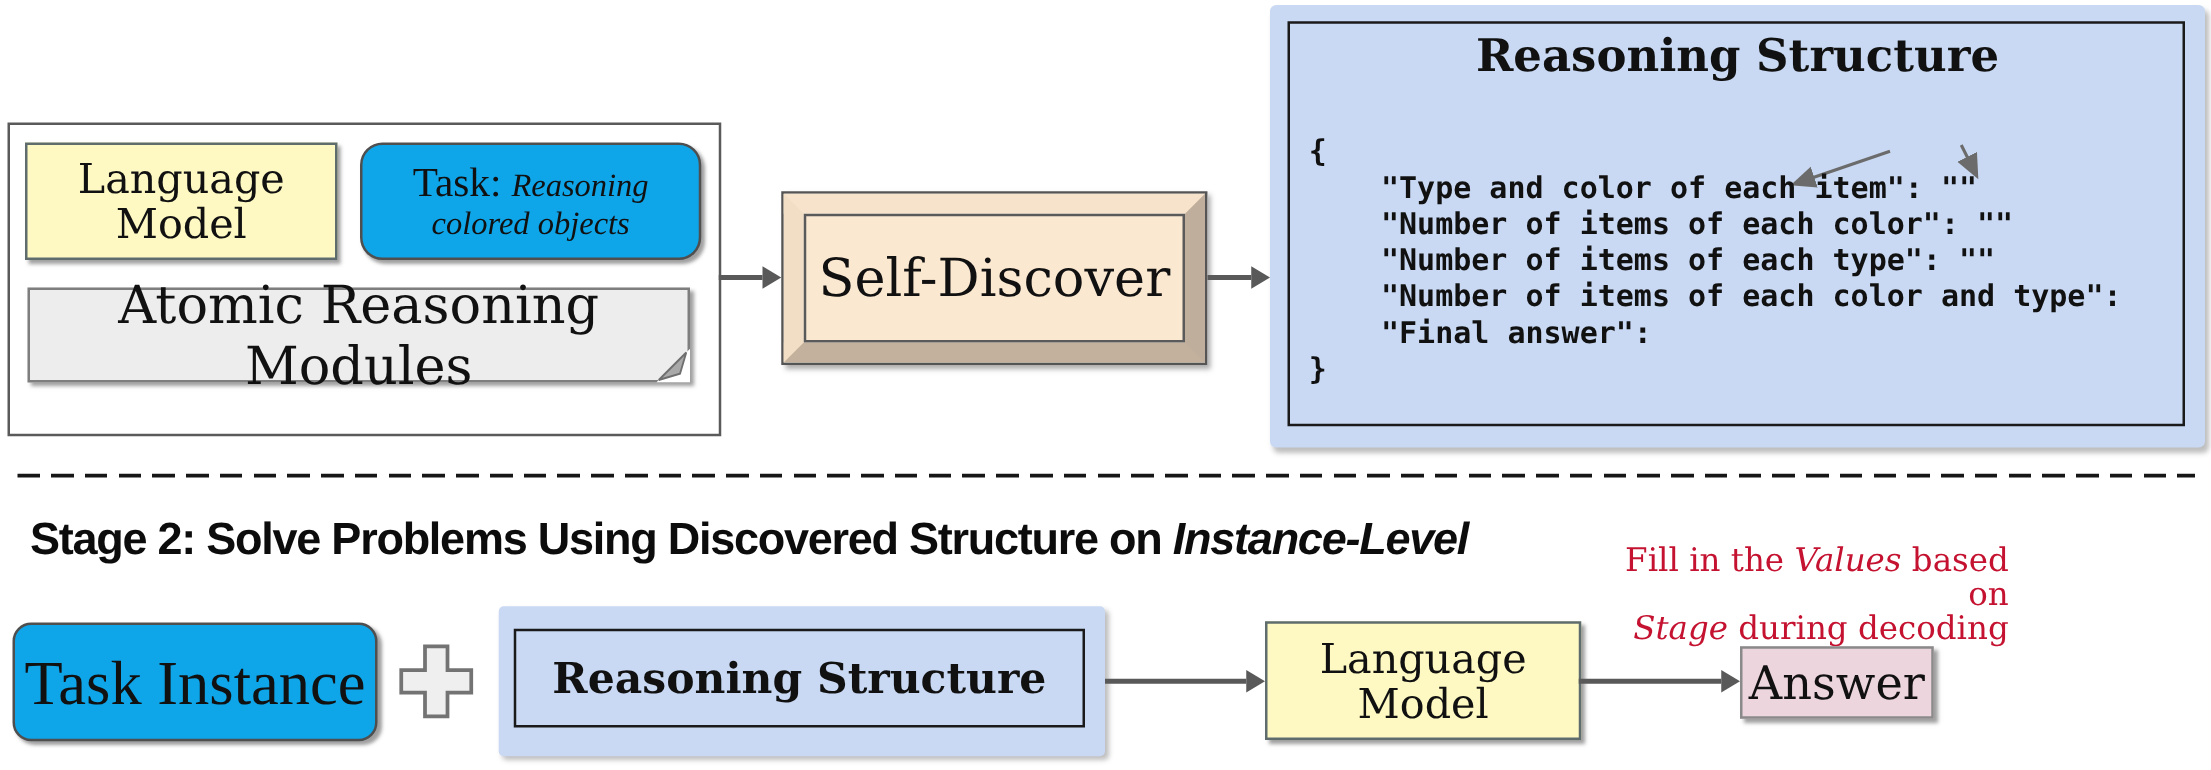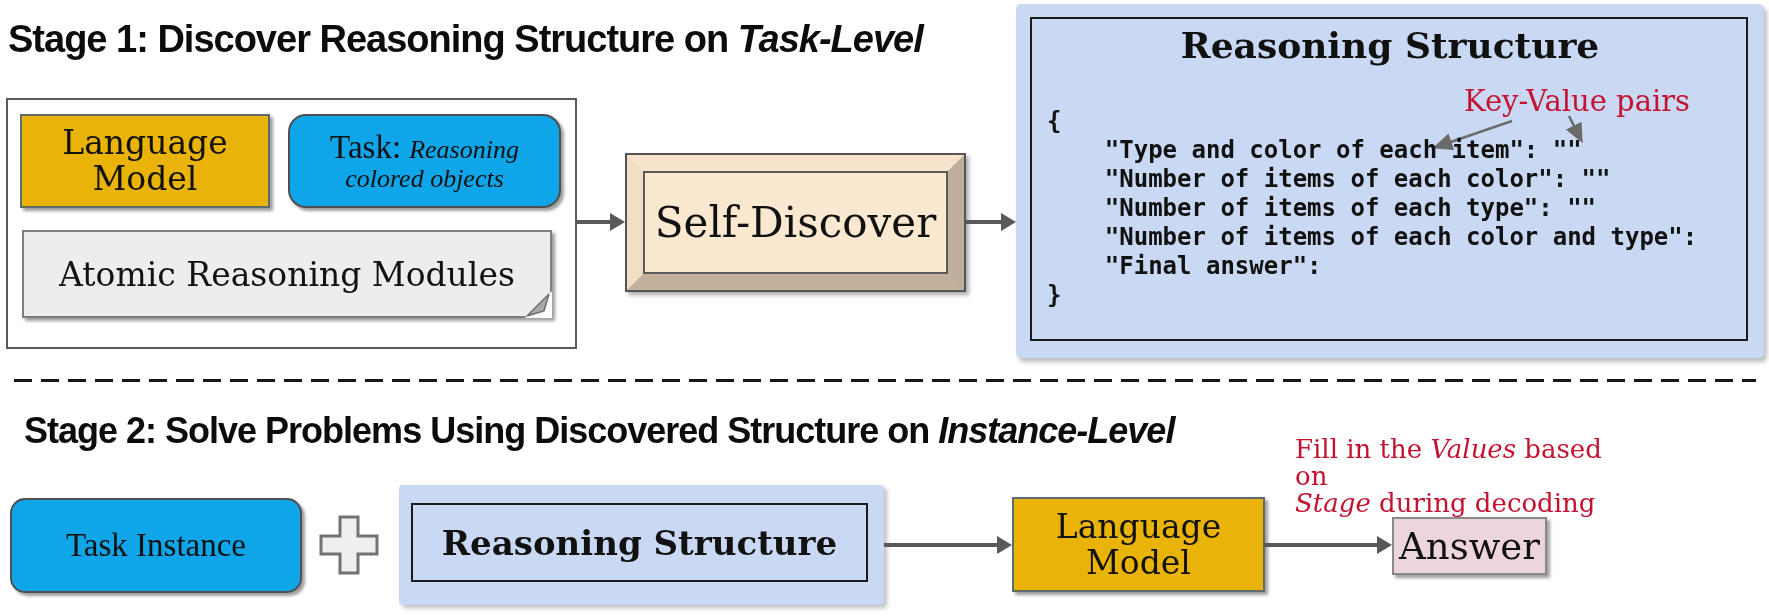--- a/index.html
+++ b/index.html
@@ -11,32 +11,32 @@
   .stage-title{font-family:"Liberation Sans", sans-serif;font-weight:bold;
                letter-spacing:-1px;color:#0c0c0c;white-space:nowrap;}
   .stage-title em{font-style:italic;}
   #s1-title{left:8px;top:18px;font-size:38px;}
   #s2-title{left:24px;top:410px;font-size:36px;}
 
   
   .box{display:flex;align-items:center;justify-content:center;text-align:center;
        box-sizing:border-box;}
   .bshadow{box-shadow:3px 3px 3px rgba(80,80,80,.55);}
-  .teal{background:#eab308;border:2px solid #5f6c6e;}
+  .teal{background:#fef9c3;border:2px solid #5f6c6e;}
   .salmon{background:#0ea5e9;border:2.5px solid #4f4f4f;font-family:Liberation Serif, serif;}
   .graybox{background:#EDEDED;border:2px solid #7e7e7e;}
   .pink{background:#EDD5DE;border:2px solid #8a8a8a;}
 
   
   #s1-container{left:6px;top:98px;width:567px;height:247px;border:2px solid #5a5a5a;background:#fff;}
   #lm1{left:12px;top:14px;width:250px;height:94px;font-size:33px;line-height:1.08;}
   #task1{left:280px;top:14px;width:273px;height:94px;border-radius:18px;font-size:32px;line-height:1.05;}
   .task-label{font-size:33px;}
   .task-desc{font-style:italic;font-size:26px;}
-  #atomic1{left:14px;top:130px;width:530px;height:88px;font-size:33px;position:absolute;}
+  #atomic1{left:14px;top:130px;width:530px;height:76px;font-size:42px;position:absolute;}
   #atomic-fold{right:-2px;bottom:-2px;width:27px;height:27px;}
 
   
   .harrow{display:flex;align-items:center;height:20px;}
   .harrow .shaft{flex:1;height:4px;background:#595959;}
   .harrow .head{width:0;height:0;border-top:9px solid transparent;border-bottom:9px solid transparent;
                 border-left:15px solid #595959;}
   #arrow1{left:575px;top:212px;width:50px;}
   #arrow2{left:966px;top:212px;width:50px;}
   #arrow3{left:884px;top:535px;width:128px;}
@@ -60,38 +60,37 @@
   #kv-arrows{left:0;top:0;width:748px;height:354px;pointer-events:none;}
   #code-block{left:31px;top:103px;font-family:"DejaVu Sans Mono", monospace;font-weight:bold;
               font-size:24px;line-height:29px;}
   .code-line{white-space:pre;}
 
   
   #divider{left:14px;top:379px;width:1742px;height:3px;
            background:repeating-linear-gradient(to right,#161616 0 18px,transparent 18px 27px);}
 
   
-  #task-instance{left:10px;top:498px;width:292px;height:95px;border-radius:15px;font-size:33px;}
+  #task-instance{left:10px;top:498px;width:292px;height:95px;border-radius:15px;font-size:50px;}
   #plus-icon{left:318px;top:514px;}
   #panel2{left:399px;top:485px;width:485px;height:120px;background:#C9D9F3;border-radius:4px;
           box-shadow:3px 3px 4px rgba(110,110,110,.45);}
   #inner2{left:12px;top:18px;width:457px;height:79px;border:2.5px solid #1a1a1a;box-sizing:border-box;
           display:flex;align-items:center;justify-content:center;font-weight:bold;font-size:34px;}
   #lm2{left:1012px;top:497px;width:253px;height:95px;font-size:33px;line-height:1.08;}
   #answer{left:1392px;top:517px;width:155px;height:58px;font-size:37px;}
-  #decode-note{left:1295px;top:436px;width:312px;text-align:left;font-size:26px;line-height:27px;
+  #decode-note{left:1295px;top:436px;width:312px;text-align:right;font-size:26px;line-height:27px;
                color:#C41230;}
   #decode-note em{font-style:italic;}
 </style>
 </head>
 <body>
 
 <div id="canvas">
 
-  <div class="abs stage-title" id="s1-title"><span>Stage 1: Discover Reasoning Structure on </span><em>Task-Level</em></div>
 
   <div class="abs" id="s1-container">
     <div class="abs box teal bshadow" id="lm1">
       <div>
           <span style="display:block">Language</span>
           <span style="display:block">Model</span>
         </div>
     </div>
     <div class="abs box salmon bshadow" id="task1">
       <div>
@@ -121,21 +120,20 @@
   </div>
 
   <div class="abs harrow" id="arrow2">
     <div class="shaft"></div>
       <div class="head"></div>
   </div>
 
   <div class="abs" id="panel1">
     <div class="abs" id="inner1"></div>
     <div class="abs" id="rs-title">Reasoning Structure</div>
-    <div class="abs" id="kv-note">Key-Value pairs</div>
     <svg class="abs" id="kv-arrows" viewBox="0 0 748 354">
       <defs>
         <marker id="ah" markerWidth="9" markerHeight="8" refX="6.5" refY="3.5" orient="auto">
           <path d="M0,0 L8,3.5 L0,7 z" fill="#6b6b6b"></path>
         </marker>
       </defs>
       <line x1="496" y1="117" x2="420" y2="143" stroke="#6b6b6b" stroke-width="2.5" marker-end="url(#ah)"></line>
       <line x1="553" y1="112" x2="565" y2="136" stroke="#6b6b6b" stroke-width="2.5" marker-end="url(#ah)"></line>
     </svg>
     <div class="abs" id="code-block">

